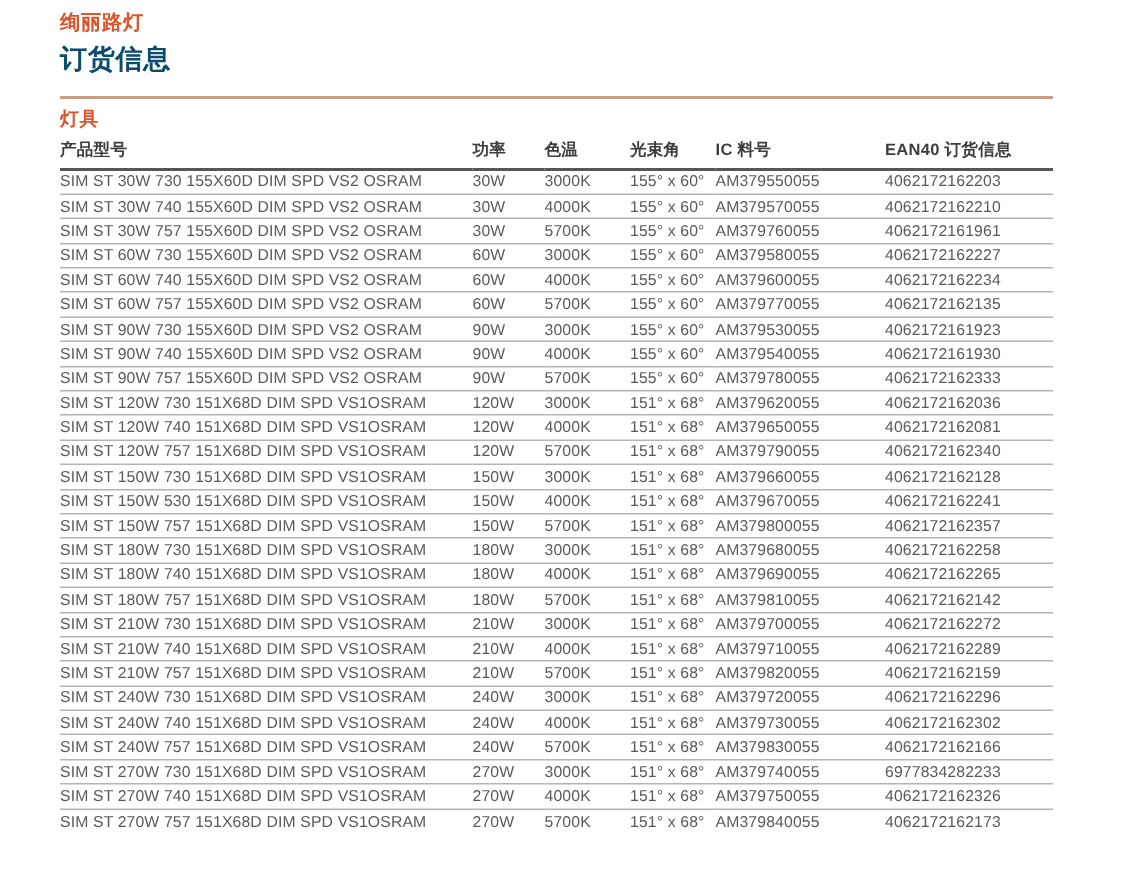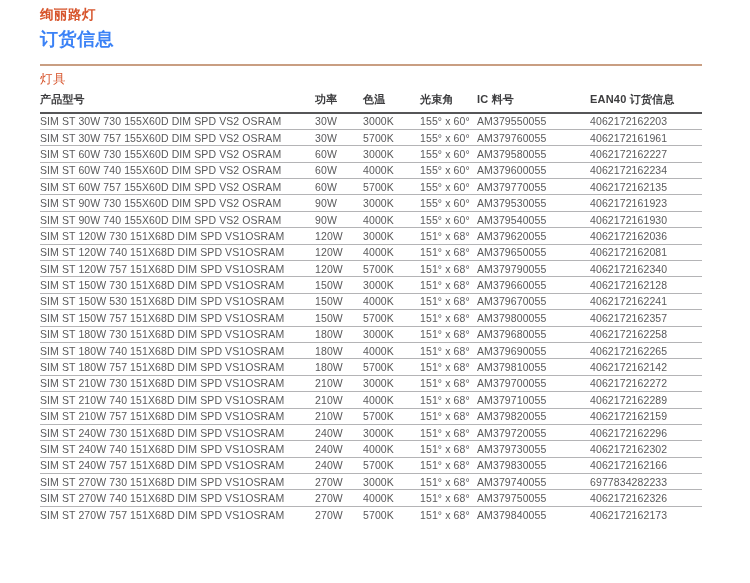--- a/index.html
+++ b/index.html
@@ -18,33 +18,33 @@
   .family-title {
     font-size: 13.5px;
     font-weight: bold;
     color: #d7552d;
     letter-spacing: 0.5px;
     margin-top: 1px;
   }
   .page-title {
     font-size: 18px;
     font-weight: bold;
-    color: #3b82f6;
+    color: #0c4a6e;
     letter-spacing: 0.5px;
     margin-top: 3px;
   }
   .top-divider {
     width: 662px;
     height: 2px;
     background: #c99e82;
     margin-top: 13px;
   }
   .section-label {
     font-size: 12.5px;
-    font-weight: normal;
+    font-weight: bold;
     color: #d7552d;
     letter-spacing: 0.5px;
     margin-top: 5px;
   }
   table.order-table {
     border-collapse: collapse;
     table-layout: fixed;
     width: 662px;
     margin-top: 4px;
   }
@@ -108,20 +108,28 @@
     <tbody>
         <tr>
           <td>SIM ST 30W 730 155X60D DIM SPD VS2 OSRAM</td>
           <td>30W</td>
           <td>3000K</td>
           <td>155° x 60°</td>
           <td>AM379550055</td>
           <td>4062172162203</td>
         </tr>
         <tr>
+          <td>SIM ST 30W 740 155X60D DIM SPD VS2 OSRAM</td>
+          <td>30W</td>
+          <td>4000K</td>
+          <td>155° x 60°</td>
+          <td>AM379570055</td>
+          <td>4062172162210</td>
+        </tr>
+        <tr>
           <td>SIM ST 30W 757 155X60D DIM SPD VS2 OSRAM</td>
           <td>30W</td>
           <td>5700K</td>
           <td>155° x 60°</td>
           <td>AM379760055</td>
           <td>4062172161961</td>
         </tr>
         <tr>
           <td>SIM ST 60W 730 155X60D DIM SPD VS2 OSRAM</td>
           <td>60W</td>
@@ -156,20 +164,28 @@
         </tr>
         <tr>
           <td>SIM ST 90W 740 155X60D DIM SPD VS2 OSRAM</td>
           <td>90W</td>
           <td>4000K</td>
           <td>155° x 60°</td>
           <td>AM379540055</td>
           <td>4062172161930</td>
         </tr>
         <tr>
+          <td>SIM ST 90W 757 155X60D DIM SPD VS2 OSRAM</td>
+          <td>90W</td>
+          <td>5700K</td>
+          <td>155° x 60°</td>
+          <td>AM379780055</td>
+          <td>4062172162333</td>
+        </tr>
+        <tr>
           <td>SIM ST 120W 730 151X68D DIM SPD VS1OSRAM</td>
           <td>120W</td>
           <td>3000K</td>
           <td>151° x 68°</td>
           <td>AM379620055</td>
           <td>4062172162036</td>
         </tr>
         <tr>
           <td>SIM ST 120W 740 151X68D DIM SPD VS1OSRAM</td>
           <td>120W</td>

